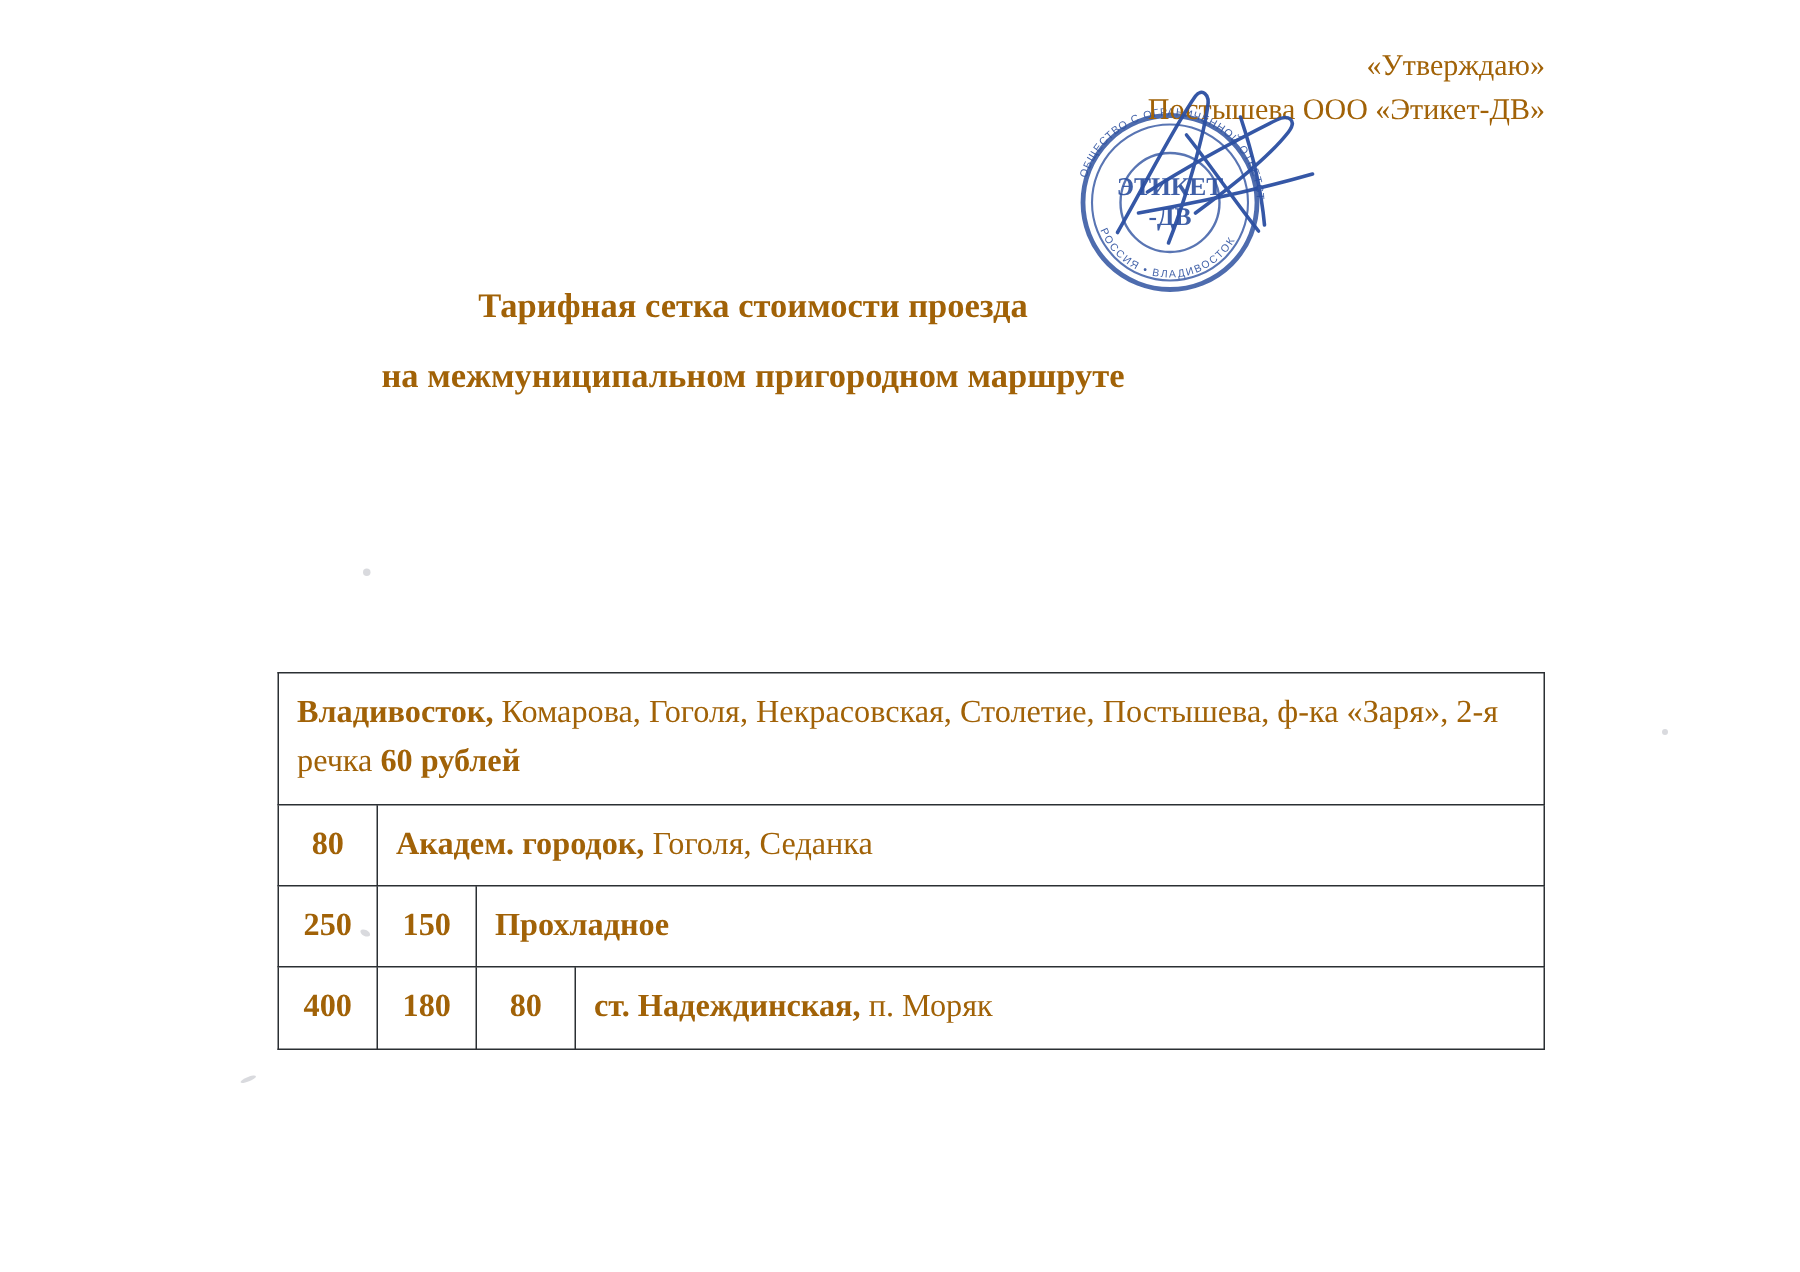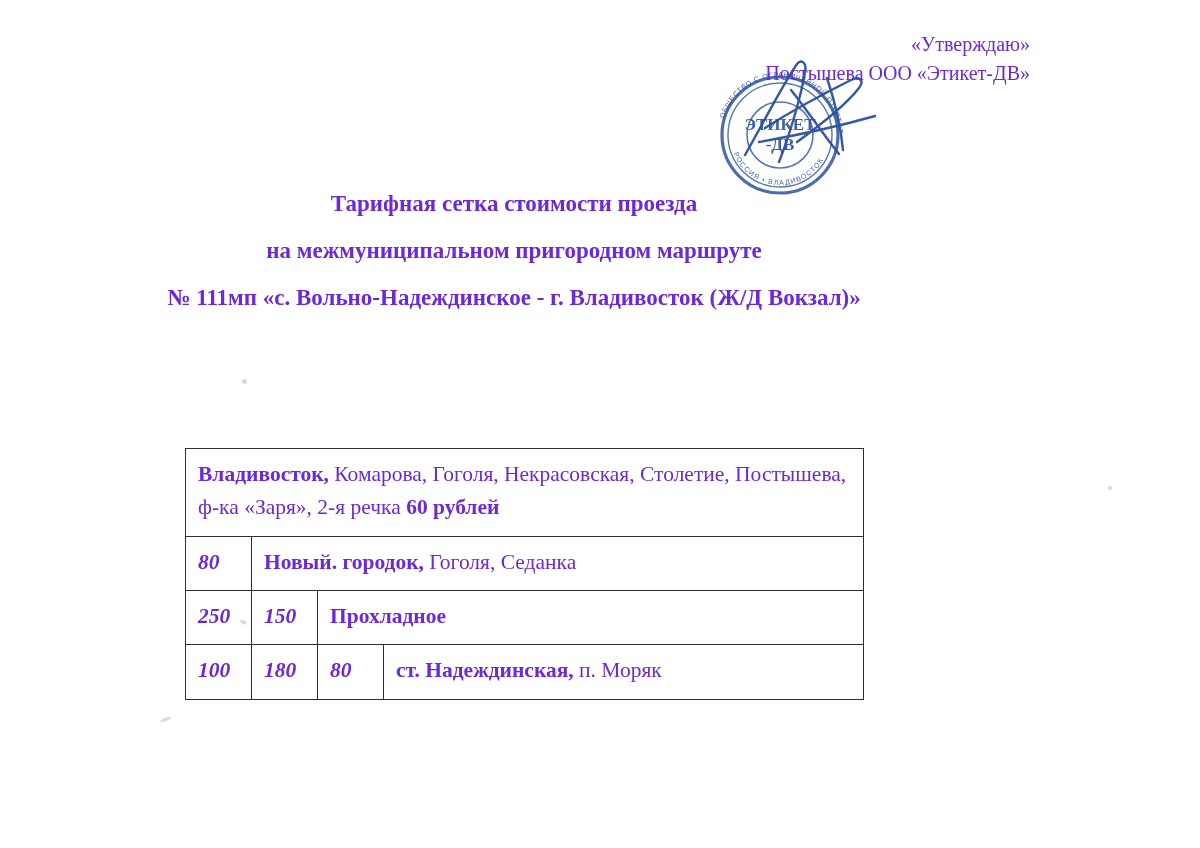--- a/index.html
+++ b/index.html
@@ -7,21 +7,21 @@
     padding: 0;
     background: #c8c8c8;
   }
   .page {
     position: relative;
     width: 1200px;
     height: 848px;
     background: #ffffff;
     overflow: hidden;
     font-family: "Liberation Serif", serif;
-    color: #6d28d9;
+    color: #a16207;
   }
   
   .approval {
     position: absolute;
     top: 30px;
     right: 170px;
     text-align: right;
     font-size: 20px;
     line-height: 1.45;
     z-index: 3;
@@ -52,44 +52,43 @@
   .title-block {
     position: absolute;
     top: 192px;
     left: 0;
     width: 1004px;
     text-align: center;
     font-weight: bold;
     font-size: 23px;
     line-height: 1.0;
     z-index: 3;
-    padding-left: 12px;
   }
   .title-block .line { margin-bottom: 24px; }
 
   
   .fare-table {
     position: absolute;
     left: 185px;
     top: 448px;
-    width: 679px;
+    width: 845px;
     border-collapse: collapse;
     table-layout: fixed;
   }
   .fare-table td {
     border: 1.5px solid #2b2f33;
     padding: 9px 12px 11px 12px;
     font-size: 21.5px;
     vertical-align: middle;
     line-height: 1.55;
   }
   .num-cell {
+    text-align: center;
     font-weight: bold;
     width: 66px;
-    font-style: italic;
   }
   .b { font-weight: bold; }
   .row-head-cell { padding-left: 14px; }
 
   
   .speckle {
     position: absolute;
     background: #b9bcc2;
     border-radius: 50%;
     opacity: .55;
@@ -129,55 +128,54 @@
       <path d="M30,78 C55,62 88,44 116,30 C124,26 130,30 124,38 C110,56 84,76 62,92"></path>
       <path d="M56,40 C72,60 88,84 104,104"></path>
       <path d="M92,28 C100,52 106,78 108,100"></path>
       <path d="M24,92 C58,86 98,78 140,66"></path>
     </g>
   </svg>
 
   <div class="title-block">
     <div class="line">Тарифная сетка стоимости проезда</div>
     <div class="line">на межмуниципальном пригородном маршруте</div>
-    <div class="line">№ 111мп «с. Вольно-Надеждинское - г. Владивосток (Ж/Д Вокзал)»</div>
   </div>
 
   <table class="fare-table">
     <colgroup>
       <col style="width:66px">
         <col style="width:66px">
         <col style="width:66px">
         <col>
     </colgroup>
     <tbody>
 
       <tr>
         <td colspan="4" class="row-head-cell">
           <span class="b">Владивосток,</span><span> Комарова, Гоголя, Некрасовская, Столетие, Постышева, ф-ка «Заря», 2-я речка </span><span class="b">60 рублей</span>
         </td>
       </tr>
 
       <tr>
         <td class="num-cell">80</td>
         <td colspan="3" class="row-head-cell">
-          <span class="b">Новый. городок,</span><span> Гоголя, Седанка</span>
+          <span class="b">Академ. городок,</span><span> Гоголя, Седанка</span>
         </td>
       </tr>
 
       <tr>
         <td class="num-cell">250</td>
         <td class="num-cell">150</td>
         <td colspan="2" class="row-head-cell">
           <span class="b">Прохладное</span><span></span>
         </td>
       </tr>
 
       <tr>
-        <td class="num-cell">100</td>
+        <td class="num-cell">400</td>
         <td class="num-cell">180</td>
         <td class="num-cell">80</td>
         <td class="row-head-cell">
           <span class="b">ст. Надеждинская,</span><span> п. Моряк</span>
         </td>
       </tr>
 
     </tbody>
   </table>
 

